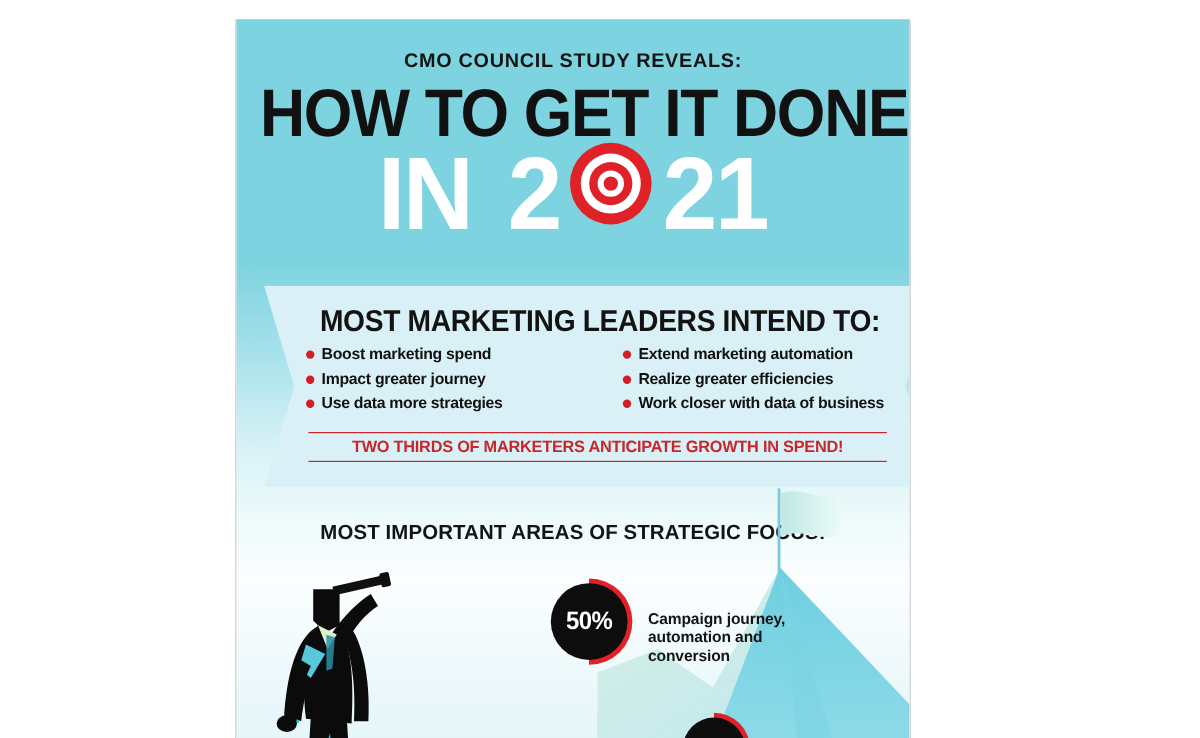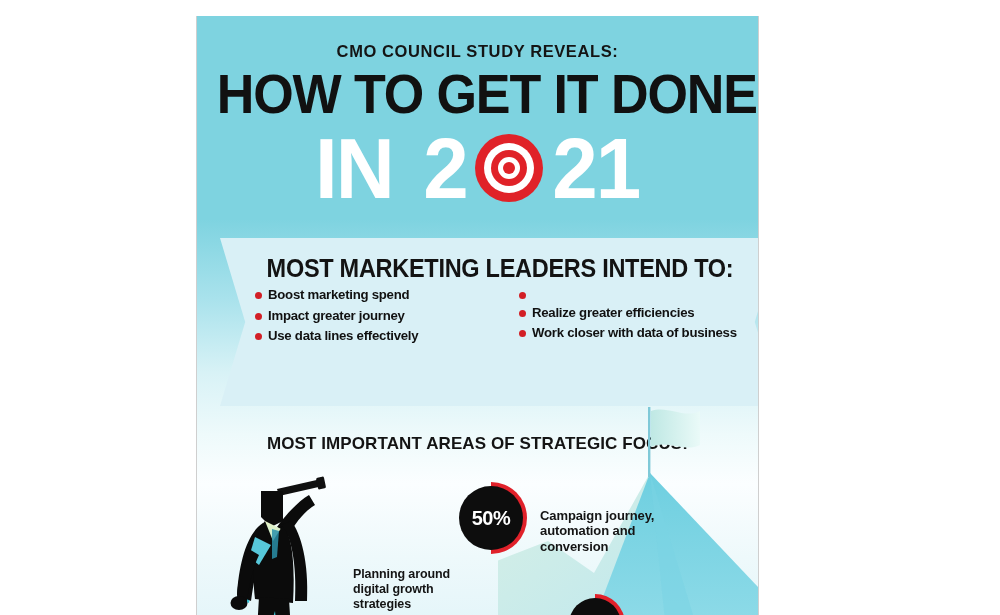--- a/index.html
+++ b/index.html
@@ -74,21 +74,20 @@
     white-space: nowrap;
   }
 
   .year-row {
     position: absolute;
     top: 103px;
     left: 0;
     width: 100%;
     height: 98px;
     display: flex;
-    align-items: center;
     justify-content: center;
     gap: 5px;
   }
   .year-txt {
     font-family: "Liberation Sans Narrow", "Liberation Sans", sans-serif;
     font-weight: bold;
     font-size: 86px;
     line-height: 86px;
     letter-spacing: -2px;
     color: #ffffff;
@@ -321,38 +320,40 @@
         <div class="bullet">
           <span class="dot"></span>
           <span>Boost marketing spend</span>
         </div>
         <div class="bullet">
           <span class="dot"></span>
           <span>Impact greater journey</span>
         </div>
         <div class="bullet">
           <span class="dot"></span>
-          <span>Use data lines effectively</span>
+          <span>Use data more strategies</span>
         </div>
       </div>
       <div class="bullet-col right">
         <div class="bullet">
           <span class="dot"></span>
+          <span>Extend marketing automation</span>
         </div>
         <div class="bullet">
           <span class="dot"></span>
           <span>Realize greater efficiencies</span>
         </div>
         <div class="bullet">
           <span class="dot"></span>
           <span>Work closer with data of business</span>
         </div>
       </div>
     </div>
 
+    <div class="stat-line">TWO THIRDS OF MARKETERS ANTICIPATE GROWTH IN SPEND!</div>
 
     <div class="focus-title">MOST IMPORTANT AREAS OF STRATEGIC FOCUS:</div>
 
     <div class="mountain-wrap">
       <svg width="260" height="230" viewBox="0 0 260 230" xmlns="http://www.w3.org/2000/svg">
         <defs>
           <linearGradient id="mtnMain" x1="0" y1="0" x2="0" y2="1">
             <stop offset="0%" stop-color="#6ecfe0"></stop>
             <stop offset="100%" stop-color="#8fdbe8"></stop>
           </linearGradient>
@@ -431,25 +432,20 @@
         <div class="pct">50%</div>
       </div>
       <div class="donut-label">
         <div>Campaign journey,</div>
         <div>automation and</div>
         <div>conversion</div>
       </div>
     </div>
 
     <div class="donut-item" id="donut-2">
-      <div class="donut-label">
-        <div>Planning around</div>
-        <div>digital growth</div>
-        <div>strategies</div>
-      </div>
     </div>
 
     <div class="donut-item" id="donut-3">
       <div class="donut">
         <div class="arc" style="background: conic-gradient(#e0212a 0turn 0.25turn, rgba(0,0,0,0) 0.25turn 1turn);"></div>
         <div class="hole"></div>
         <div class="pct">25%</div>
       </div>
       <div class="donut-label">
         <div>Campaign</div>

